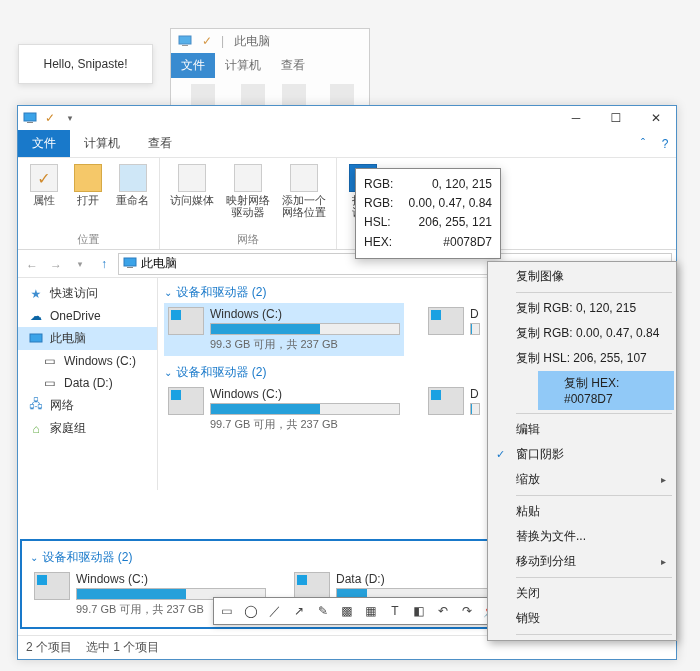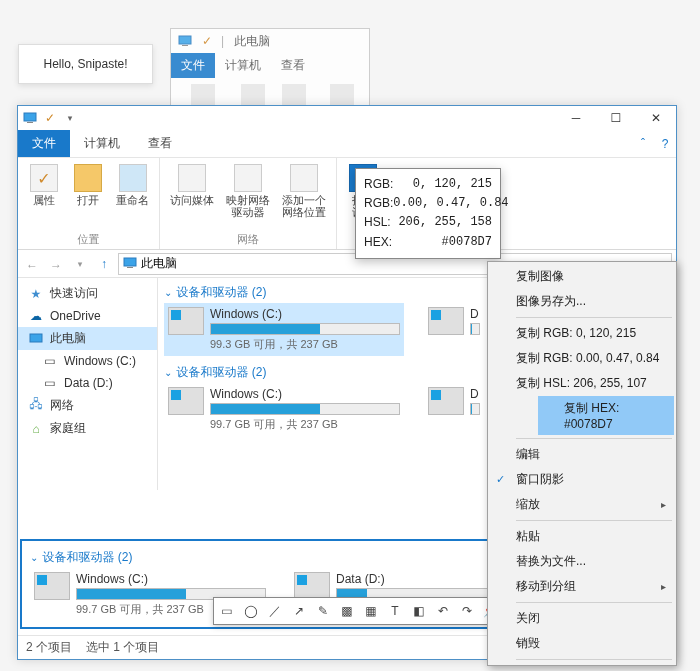--- a/index.html
+++ b/index.html
@@ -58,21 +58,21 @@
 .sec-panel{position:absolute;left:2px;bottom:30px;right:2px;border:2px solid #1979ca;background:#fff;padding:6px 8px;}
 .status-bar{position:absolute;left:0;right:0;bottom:0;height:24px;border-top:1px solid #e4e4e4;display:flex;align-items:center;padding:0 8px;gap:14px;color:#555;}
 .toolbar-strip{position:absolute;left:213px;top:597px;background:#fff;border:1px solid #888;display:flex;padding:2px;gap:2px;box-shadow:0 2px 6px rgba(0,0,0,0.2);}
 .ts-btn{width:22px;height:22px;display:flex;align-items:center;justify-content:center;color:#444;border:1px solid transparent;}
 .color-popup{position:absolute;left:355px;top:168px;width:146px;background:#fff;border:1px solid #888;box-shadow:0 3px 10px rgba(0,0,0,0.25);}
 .color-popup .hd{background:#1979ca;color:#fff;padding:4px 8px;display:flex;align-items:center;gap:6px;}
 .color-popup .hd .gear{width:14px;height:14px;background:#fff;opacity:0.9;}
 .color-popup .body{padding:6px 8px;font-family:Consolas,monospace;font-size:11px;line-height:1.6;color:#222;}
 .color-popup .body .row{display:flex;}
 .color-popup .body .k{width:34px;}
-.color-popup .body .v{flex:1;text-align:right;white-space:pre;font-family:Liberation Mono, monospace;}
+.color-popup .body .v{flex:1;text-align:right;white-space:pre;}
 .context-menu{position:absolute;left:487px;top:261px;width:190px;background:#f2f2f2;border:1px solid #a0a0a0;box-shadow:2px 3px 8px rgba(0,0,0,0.3);padding:2px;}
 .cm-item{padding:4px 8px 4px 26px;color:#222;position:relative;display:flex;align-items:center;}
 .cm-item.hl{background:#91c9f7;margin-left:48px;}
 .cm-item .arrow{margin-left:auto;font-size:10px;color:#555;}
 .cm-item .check{position:absolute;left:6px;color:#1979ca;font-size:11px;}
 .cm-sep{height:1px;background:#d0d0d0;margin:3px 2px 3px 26px;}
 svg{display:block;}
 </style>
 </head>
 <body>
@@ -353,36 +353,33 @@
     <div class="row">
         <span class="k">RGB:</span>
         <span class="v">0, 120, 215</span>
       </div>
     <div class="row">
         <span class="k">RGB:</span>
         <span class="v">0.00, 0.47, 0.84</span>
       </div>
     <div class="row">
         <span class="k">HSL:</span>
-        <span class="v">206, 255, 158</span>
+        <span class="v">206, 255, 121</span>
       </div>
     <div class="row">
         <span class="k">HEX:</span>
         <span class="v">#0078D7</span>
       </div>
   </div>
 </div>
 
 <div class="context-menu">
   <div class="cm-item">
       <span>复制图像</span>
     </div>
-  <div class="cm-item">
-      <span>图像另存为...</span>
-    </div>
   <div class="cm-sep"></div>
   <div class="cm-item">
       <span>复制 RGB: 0, 120, 215</span>
     </div>
   <div class="cm-item">
       <span>复制 RGB: 0.00, 0.47, 0.84</span>
     </div>
   <div class="cm-item">
       <span>复制 HSL: 206, 255, 107</span>
     </div>

